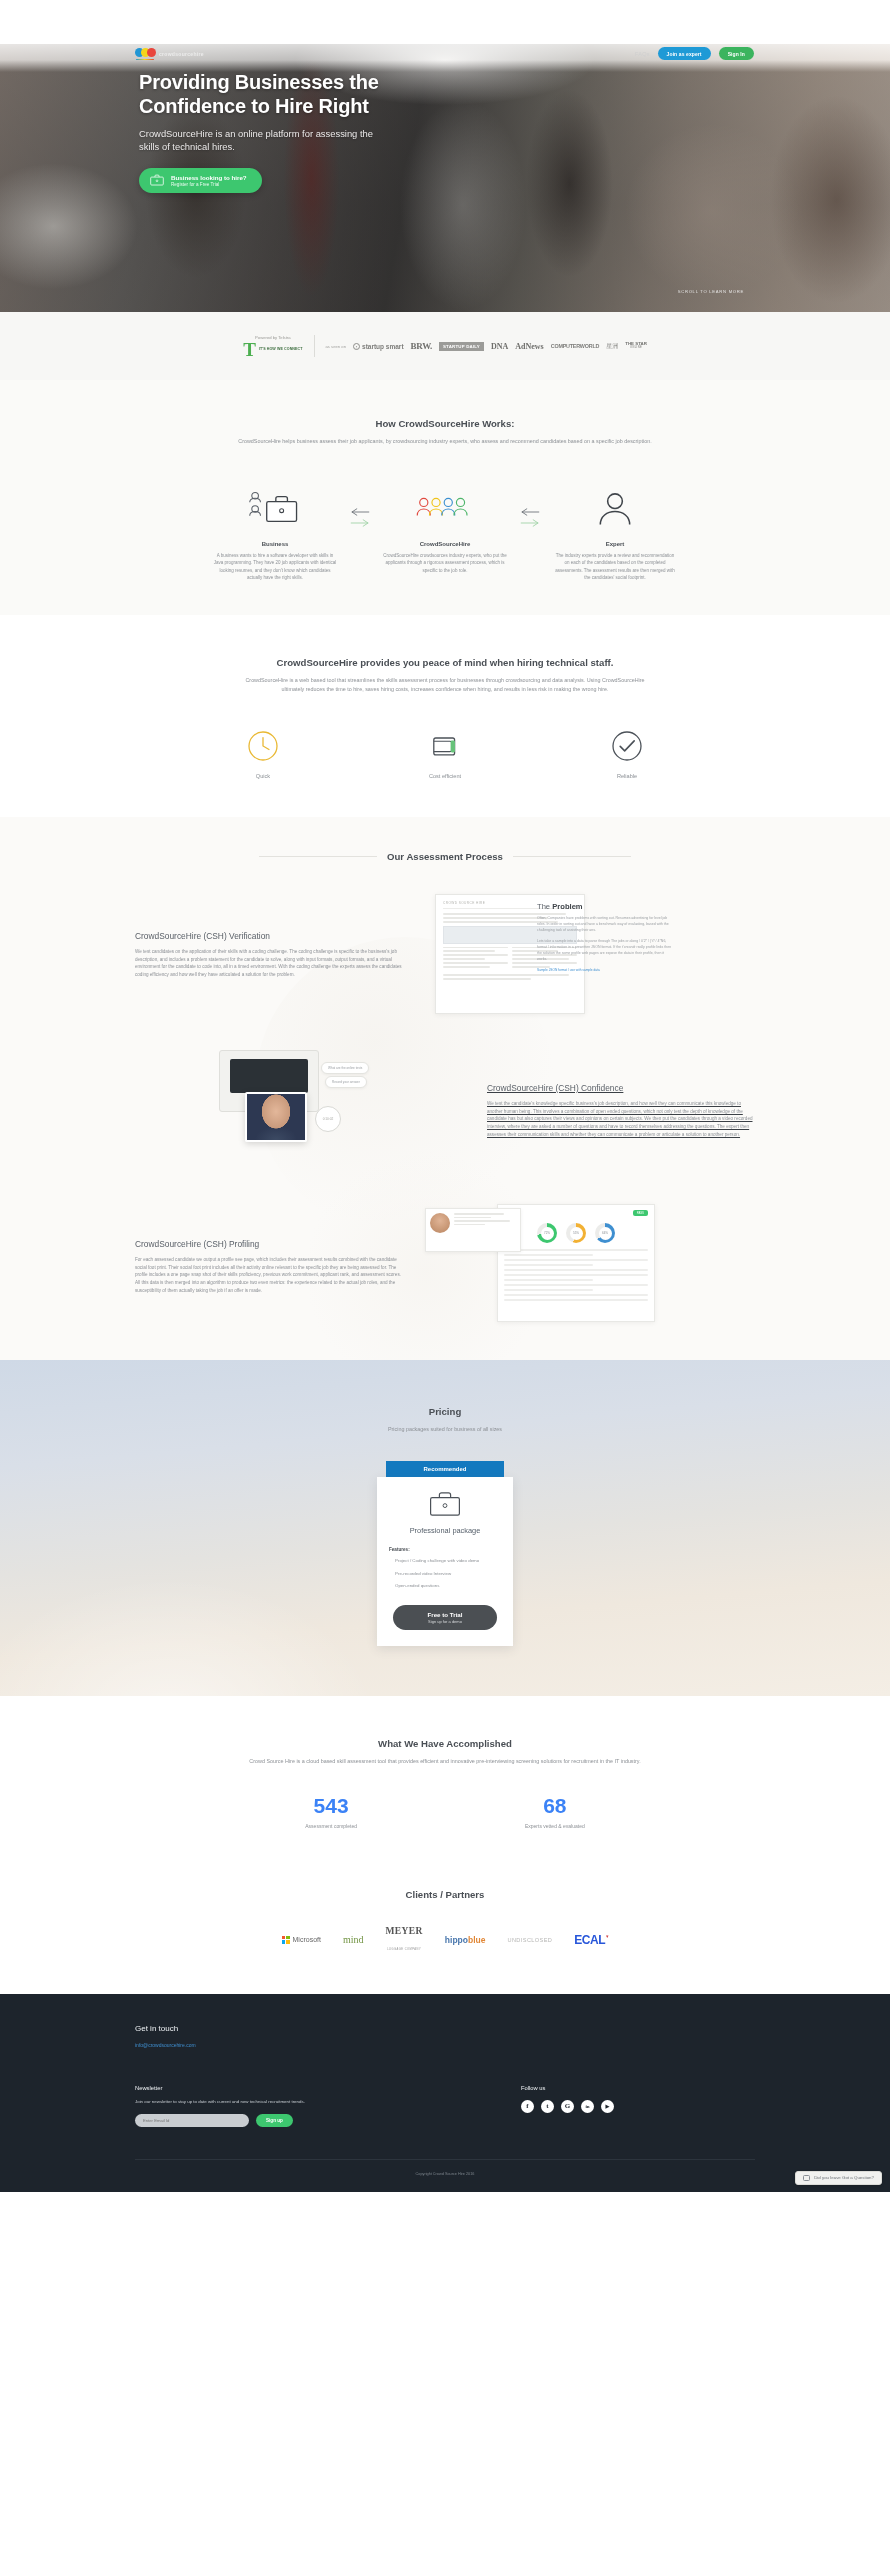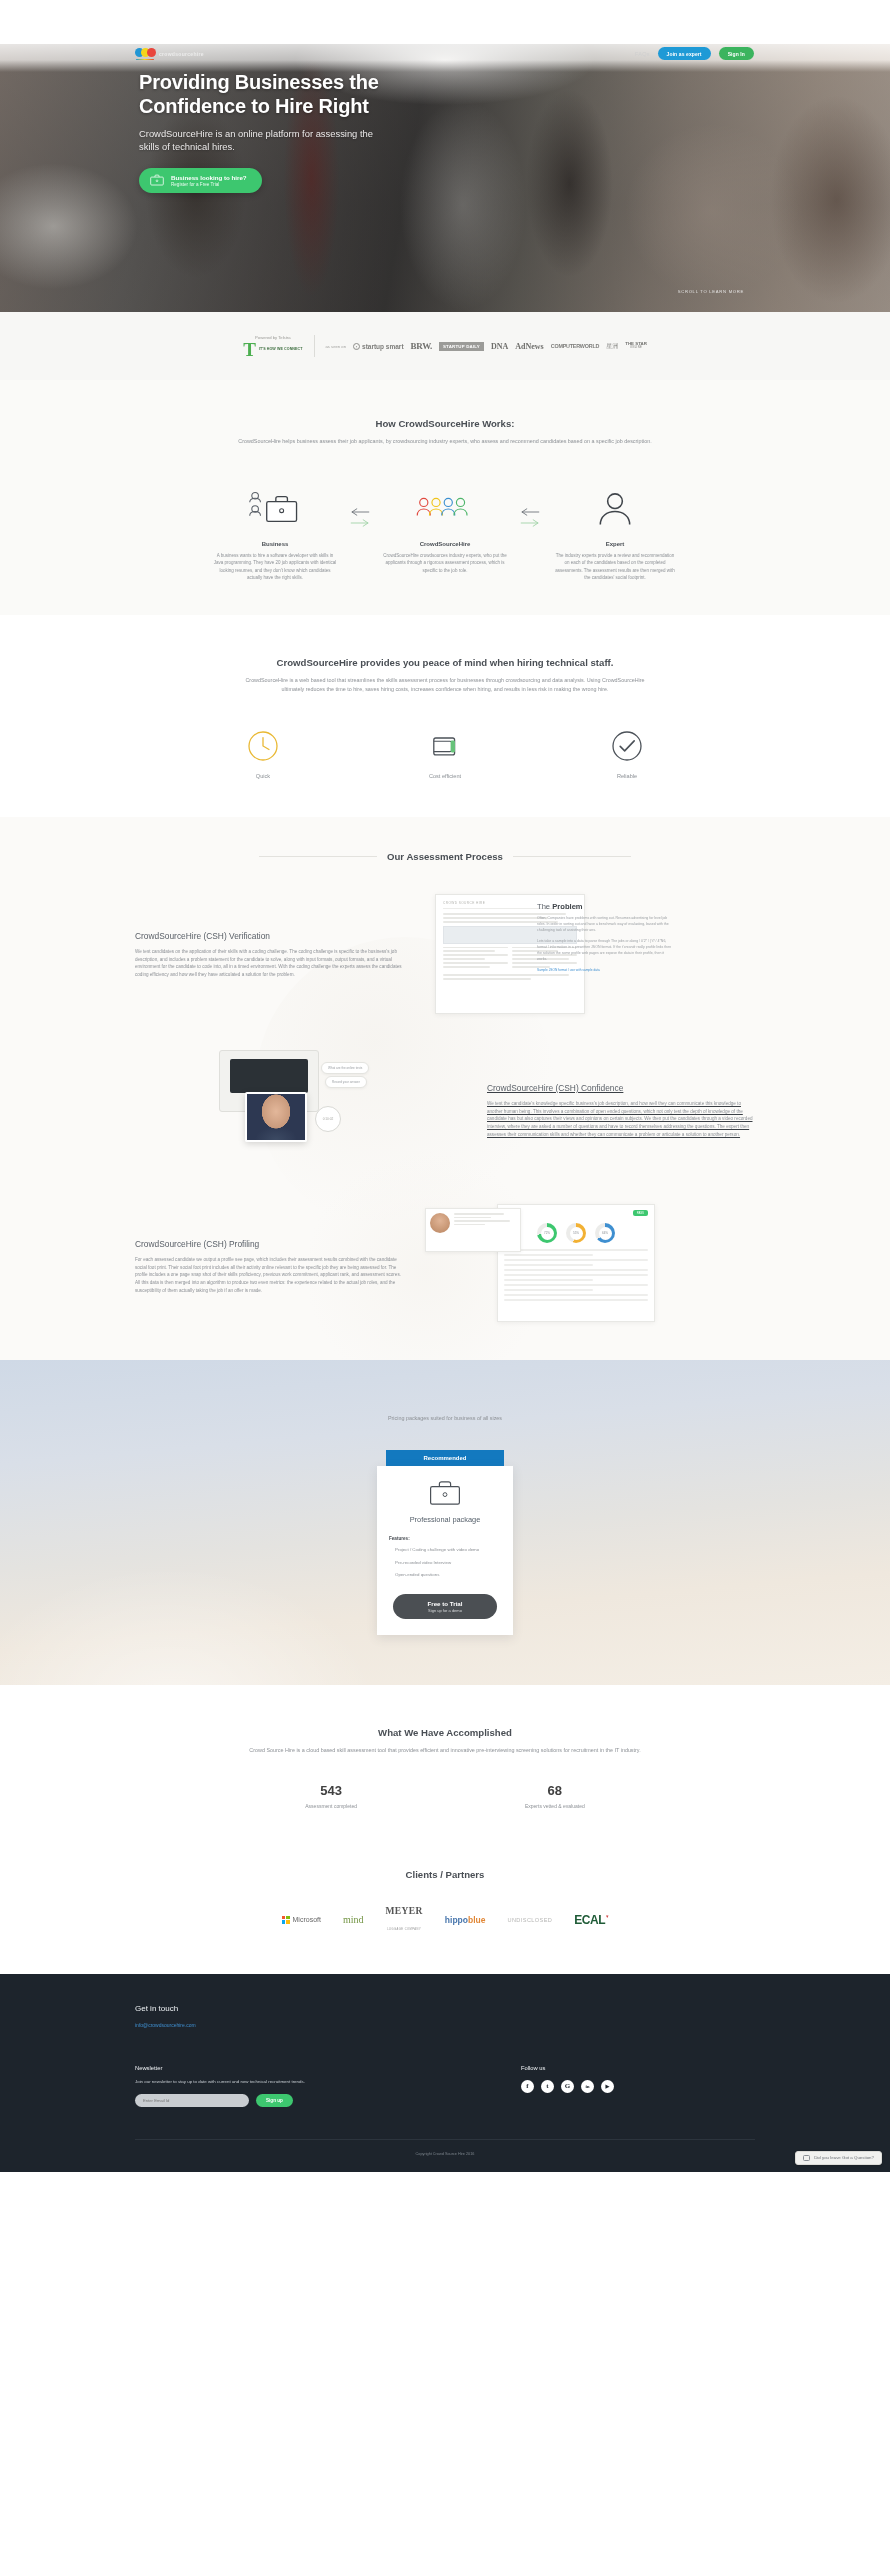--- a/index.html
+++ b/index.html
@@ -182,41 +182,41 @@
   .feat-h { margin-top:12px; font-size:4.6px; font-weight:700; color:#4a4f55; }
   .feat-li { margin-top:6px; font-size:4.4px; line-height:1.55; color:#8d9196; padding-left:6px; }
   .free-btn { margin:15px auto 0; width:104px; background:#4b4f53; border-radius:13px; text-align:center; padding:6px 0; }
   .free-btn b { display:block; color:#fff; font-size:6.2px; font-weight:700; }
   .free-btn span { display:block; color:#d6d8da; font-size:4px; margin-top:1px; }
 
   
   .accomp { background:#fff; padding:42px 135px 34px; }
   .stats { display:flex; justify-content:center; gap:168px; margin-top:28px; }
   .stat { text-align:center; }
-  .stat-num { font-size:13px; font-weight:700; color:#404040; }
+  .stat-num { font-size:21px; font-weight:700; color:#3b82f6; }
   .stat-lab { margin-top:5px; font-size:5px; color:#8d9196; }
 
   
   .clients { background:#fff; padding:26px 135px 40px; }
   .client-logos { display:flex; align-items:center; justify-content:center; gap:22px; margin-top:26px; }
   .cl { opacity:.95; white-space:nowrap; }
   .cl-ms { display:flex; align-items:center; gap:3px; font-size:7px; color:#5e5e5e; }
   .ms-grid { width:8px; height:8px; display:grid; grid-template-columns:1fr 1fr; grid-gap:1px; }
   .ms-grid i { display:block; }
   .ms-grid i:nth-child(1){background:#f25022;} .ms-grid i:nth-child(2){background:#7fba00;}
   .ms-grid i:nth-child(3){background:#00a4ef;} .ms-grid i:nth-child(4){background:#ffb900;}
   .cl-ilab { font-family:"Liberation Serif", serif; font-size:10px; color:#6b8f3a; }
   .cl-meyer { text-align:center; }
   .cl-meyer b { font-family:"Liberation Serif", serif; font-size:9.5px; color:#4c4c4c; letter-spacing:.4px; display:block; }
   .cl-meyer small { font-size:2.6px; color:#8a8a8a; letter-spacing:.5px; }
   .cl-hippo { font-size:8.5px; color:#3f6fa8; font-weight:700; }
   .cl-hippo em { font-style:normal; color:#e0812c; }
   .cl-undis { font-size:5.6px; color:#b3b3b1; letter-spacing:.4px; }
   .cl-ecal { display:flex; align-items:flex-start; gap:1px; }
-  .cl-ecal b { font-size:12px; color:#14532d; font-weight:700; letter-spacing:-.5px; }
+  .cl-ecal b { font-size:12px; color:#1d4ed8; font-weight:700; letter-spacing:-.5px; }
   .cl-ecal i { font-size:5px; color:#cf3a3a; font-style:normal; }
 
   
   .footer { background:#1d242c; color:#cfd4da; padding:30px 135px 0; }
   .f-h { font-size:8px; color:#eef1f4; font-weight:400; }
   .f-mail { margin-top:8px; font-size:5px; color:#3f8fd0; }
   .f-cols { display:flex; margin-top:34px; }
   .f-left { width:300px; }
   .f-right { margin-left:86px; }
   .f-lab { font-size:5.8px; color:#eef1f4; }
@@ -525,20 +525,21 @@
                 <div style="width:90%"></div>
                 <div style="width:50%"></div>
             </span>
           </div>
         </div>
       </div>
     </div>
   </section>
 
   <section class="pricing">
+    <h2 class="sec-h">Pricing</h2>
     <p class="sec-p">Pricing packages suited for business of all sizes</p>
 
     <div class="price-card-wrap">
       <div class="rec">Recommended</div>
       <div class="pcard">
         <div class="pcard-ico">
           <svg width="32" height="26" viewBox="0 0 40 32">
             <rect x="2" y="8" width="36" height="22" rx="2" fill="none" stroke="#4b5158" stroke-width="1.5"></rect>
             <path d="M13 8V4.6A2.6 2.6 0 0 1 15.6 2h8.8A2.6 2.6 0 0 1 27 4.6V8" fill="none" stroke="#4b5158" stroke-width="1.5"></path>
             <circle cx="20" cy="18" r="2.4" fill="none" stroke="#4b5158" stroke-width="1.2"></circle>

